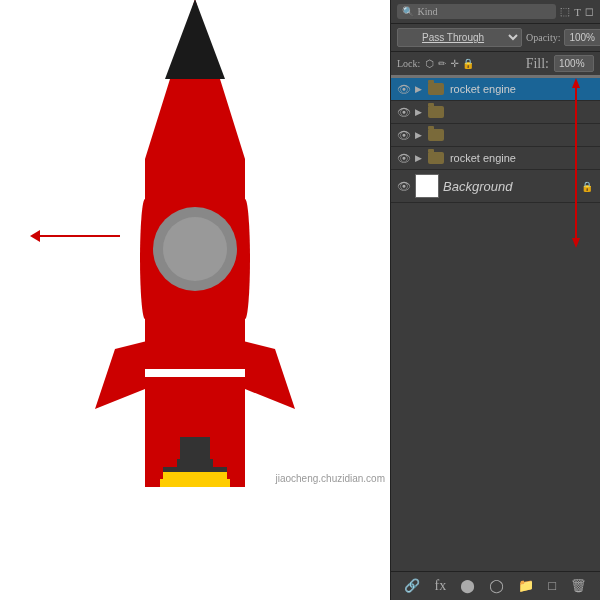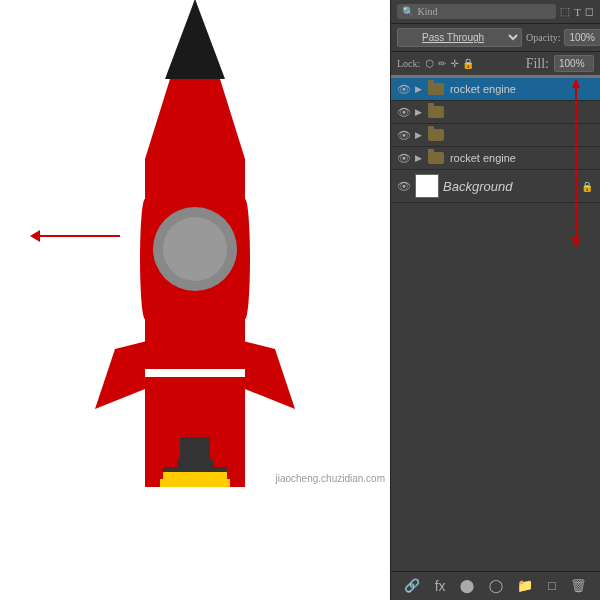--- a/index.html
+++ b/index.html
@@ -358,20 +358,20 @@
     <div class="ps-bg-layer">
       <span class="ps-layer-eye">👁</span>
       <div class="ps-bg-thumbnail"></div>
       <span class="ps-bg-name">Background</span>
       <span class="ps-lock-icon-right">🔒</span>
     </div>
   </div>
 
   <div class="ps-bottom-bar">
     <span class="ps-bottom-icon">🔗</span>
-    <span class="ps-bottom-icon" style="font-size:14px;font-family:Liberation Sans, sans-serif;">fx</span>
+    <span class="ps-bottom-icon" style="font-size:14px;font-family:Liberation Serif, serif;">fx</span>
     <span class="ps-bottom-icon">⬤</span>
     <span class="ps-bottom-icon">◯</span>
     <span class="ps-bottom-icon">📁</span>
     <span class="ps-bottom-icon">□</span>
     <span class="ps-bottom-icon">🗑</span>
   </div>
 </div>
 
 </body></html>

